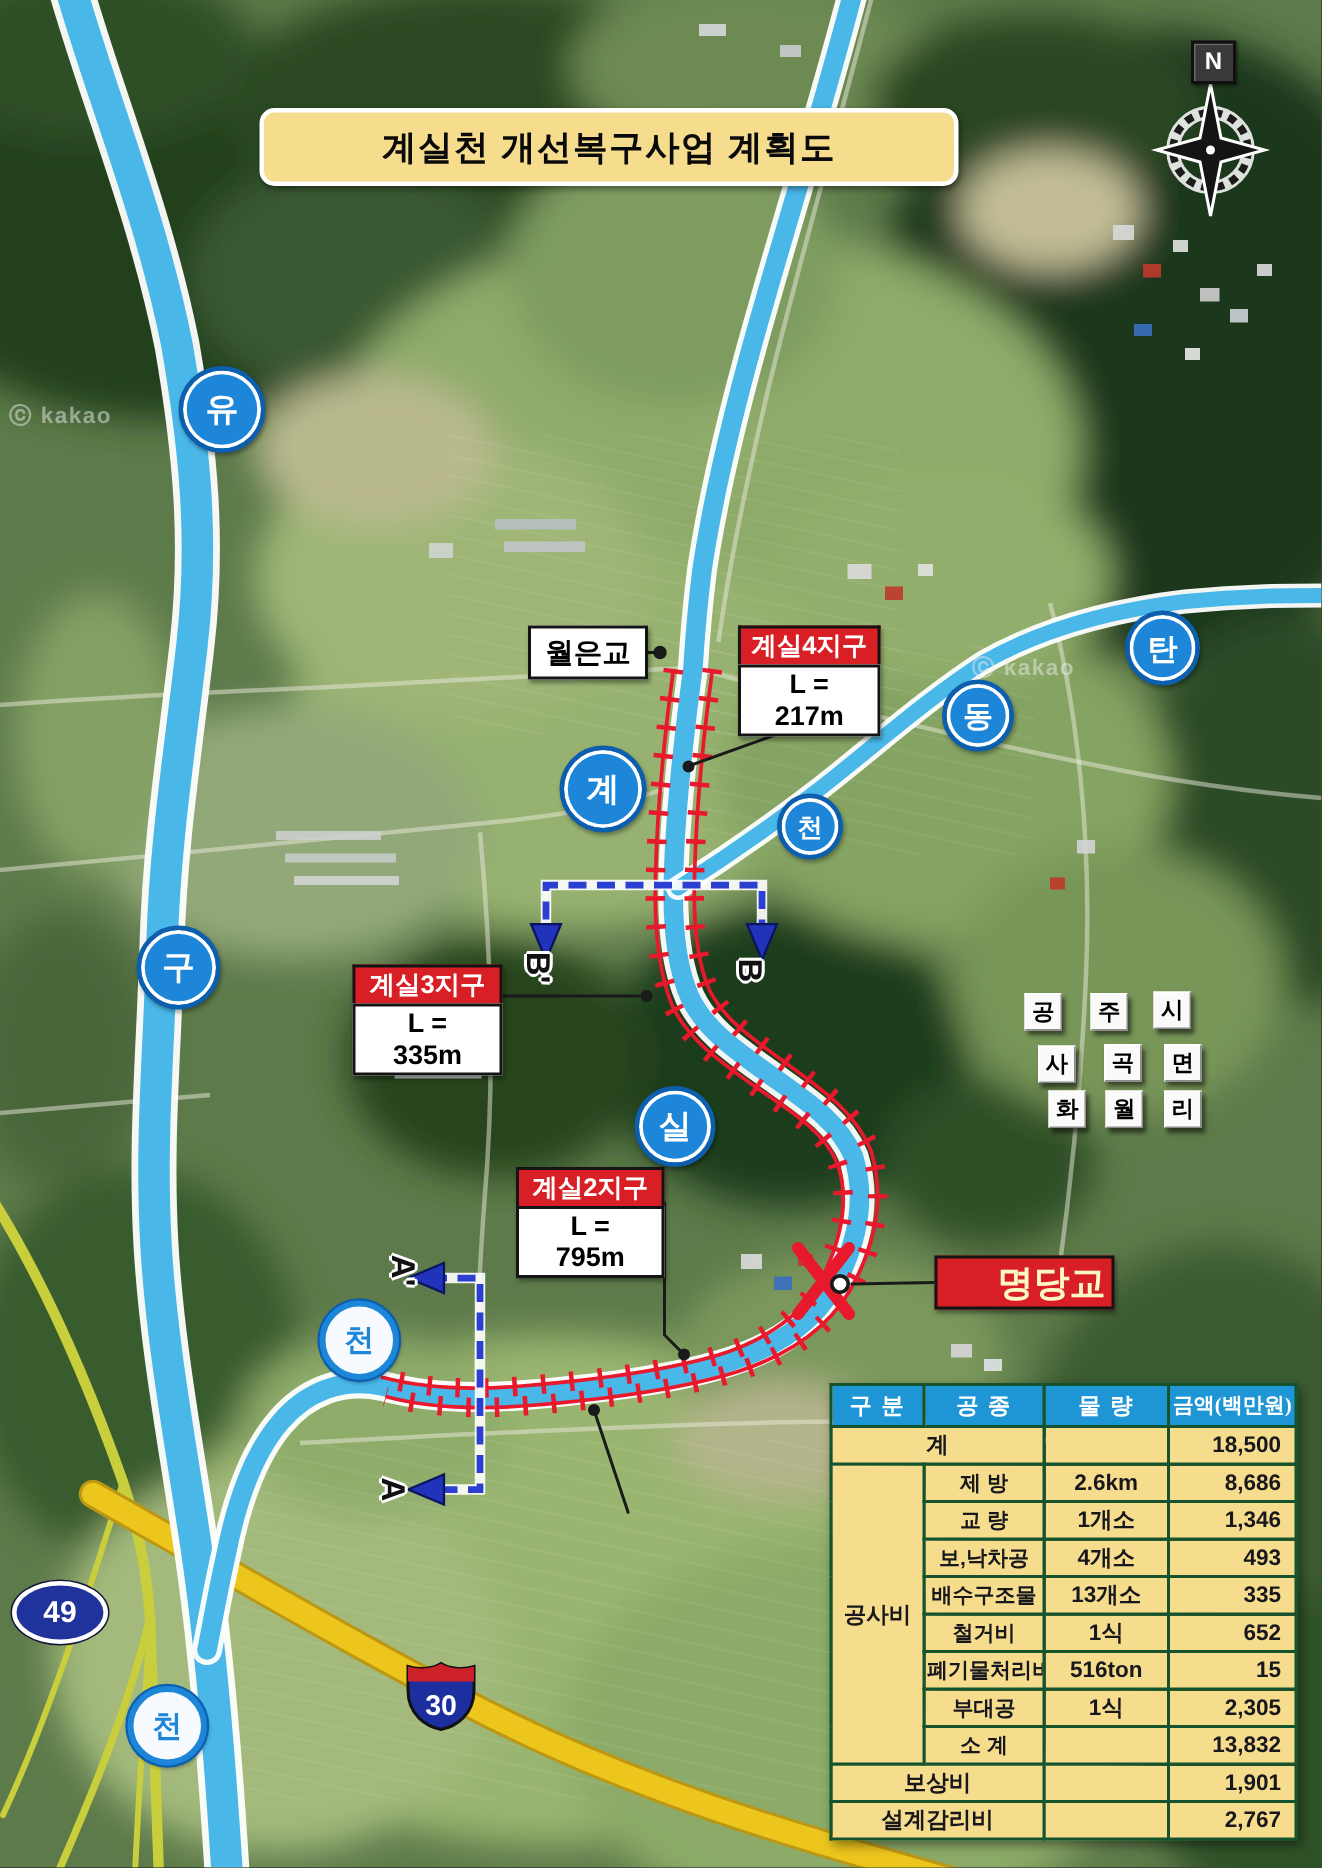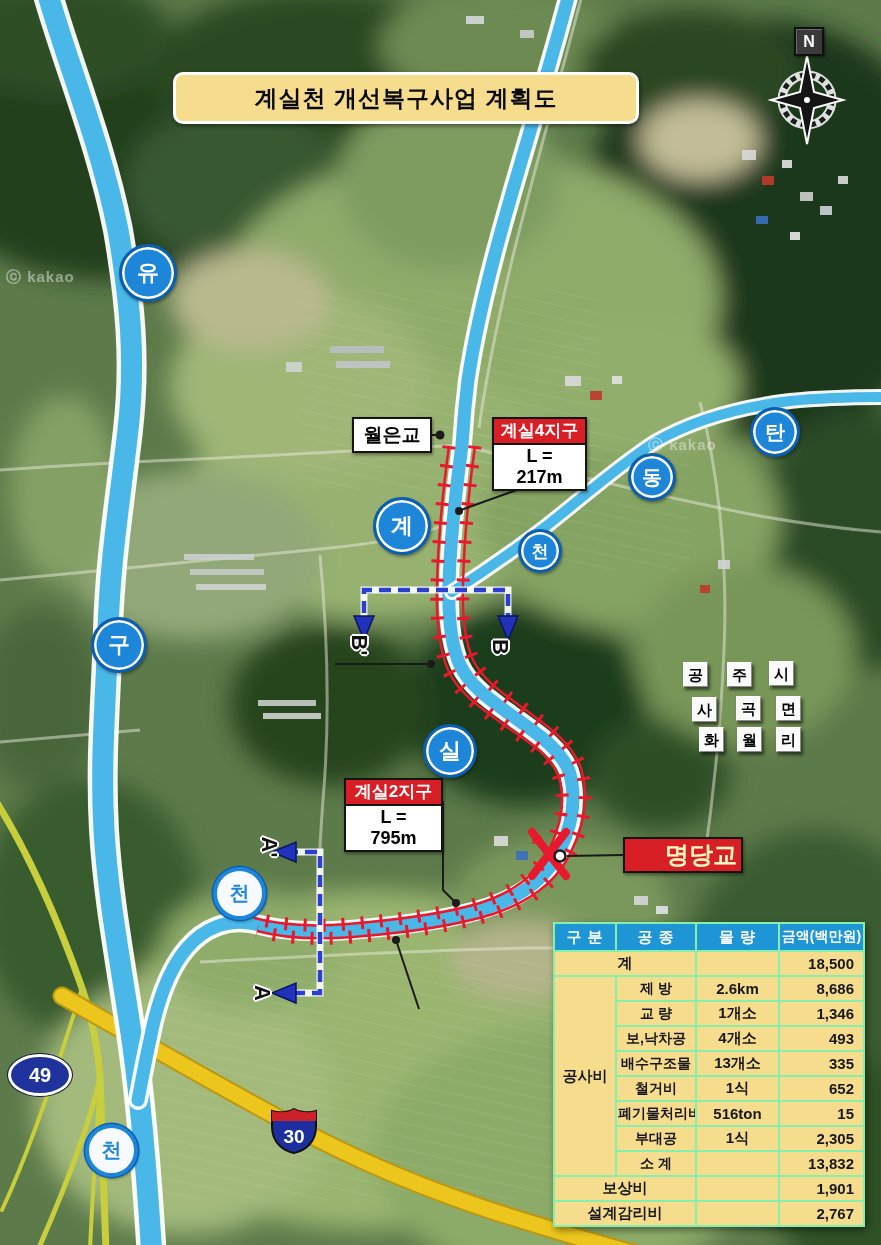--- a/index.html
+++ b/index.html
@@ -60,23 +60,23 @@
   .compass-n{position:absolute;left:794px;top:27px;width:26px;height:25px;line-height:25px;text-align:center;
     background:#3a3a3a;color:#fff;font-weight:800;font-size:16px;border:2px solid #101010;
     box-shadow:1px 1px 2px rgba(0,0,0,.5), inset 1px 1px 0 #6a6a6a;}
 
   
   .watermark{position:absolute;color:rgba(235,235,235,.5);font-size:15px;font-weight:bold;letter-spacing:1px;}
 
   
   .cost-table-wrap{position:absolute;left:553px;top:922px;box-shadow:2px 3px 7px rgba(0,0,0,.45);}
   table.cost-table{border-collapse:collapse;table-layout:fixed;width:310px;}
-  table.cost-table th,table.cost-table td{border:2px solid #86efac;overflow:hidden;white-space:nowrap;}
+  table.cost-table th,table.cost-table td{border:2px solid #14532d;overflow:hidden;white-space:nowrap;}
   table.cost-table th{background:#1e95d4;color:#fff;font-size:15px;font-weight:800;height:24px;letter-spacing:1px;}
-  table.cost-table th.money{font-size:14px;letter-spacing:0;}
+  table.cost-table th.money{font-size:14px;letter-spacing:0;font-family:Liberation Serif, serif;}
   table.cost-table td{background:#f6dd8e;color:#17171c;font-size:15px;font-weight:800;height:21px;text-align:center;}
   table.cost-table td.work{font-size:14px;}
   table.cost-table td.amount{text-align:right;padding-right:9px;}
 </style>
 </head>
 <body>
 
 <div id="stage">
 
   <svg class="map-svg" width="881" height="1245" viewBox="0 0 881 1245">
@@ -256,20 +256,24 @@
   <div class="river-circle blue" style="left:750px;top:407px;width:44px;height:44px;font-size:20px;">탄</div>
   <div class="river-circle blue" style="left:628px;top:453px;width:42px;height:42px;font-size:20px;">동</div>
 
   <div class="bridge-label white" style="left:352px;top:417px;width:76px;height:32px;">월은교</div>
   <div class="bridge-label red" style="left:623px;top:837px;width:80px;height:32px;">명당교</div>
 
   <div class="sec-label" style="left:492px;top:417px;width:95px;">
     <div class="hdr">계실4지구</div>
     <div class="len">L = 217m</div>
   </div>
+  <div class="sec-label" style="left:235px;top:643px;width:100px;">
+    <div class="hdr">계실3지구</div>
+    <div class="len">L = 335m</div>
+  </div>
   <div class="sec-label" style="left:344px;top:778px;width:99px;">
     <div class="hdr">계실2지구</div>
     <div class="len">L = 795m</div>
   </div>
 
   <div class="sec-letter" style="left:348px;top:632px;">B'</div>
   <div class="sec-letter" style="left:492px;top:634px;">B</div>
   <div class="sec-letter" style="left:258px;top:834px;">A'</div>
   <div class="sec-letter" style="left:254px;top:980px;">A</div>
 

